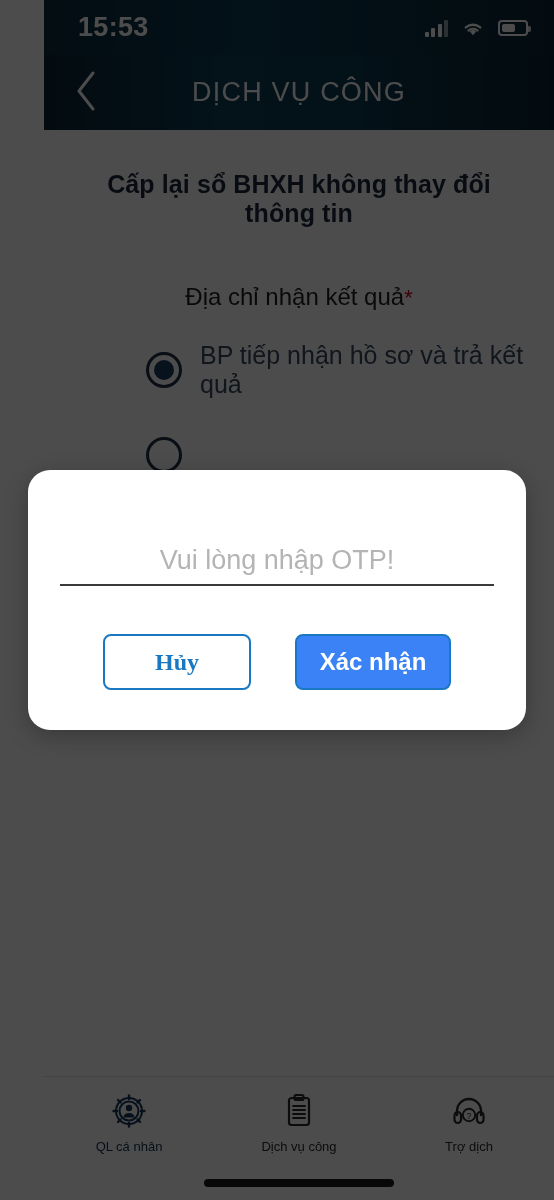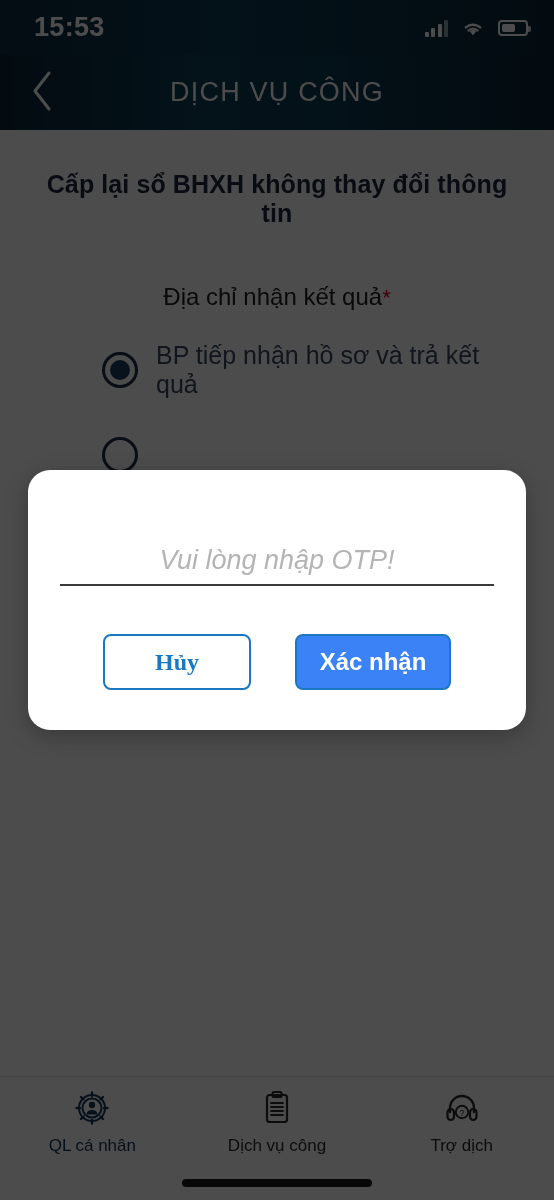--- a/index.html
+++ b/index.html
@@ -14,20 +14,21 @@
     width:554px; height:1200px;
     background:#ffffff;
     overflow:hidden;
   }
 
   
   #app {
     position:absolute; inset:0;
     display:flex; flex-direction:column;
     background:#ffffff;
+    padding-left:44px;
   }
 
   
   .statusbar {
     height:55px;
     background:linear-gradient(90deg,#0b2c3f 0%,#0d3a52 40%,#0c3347 70%,#0a2636 100%);
     display:flex; align-items:center; justify-content:space-between;
     padding:0 26px 0 34px;
     flex:0 0 auto;
   }
@@ -121,21 +122,21 @@
   .bottomnav {
     flex:0 0 auto;
     height:90px;
     background:#ffffff;
     border-top:1px solid #e2e2e2;
     display:flex; align-items:center;
   }
   .navitem {
     flex:1; display:flex; flex-direction:column; align-items:center; gap:7px;
   }
-  .navitem .lbl { font-size:17px; color:#2b2b2b; }
+  .navitem .lbl { font-size:13px; color:#2b2b2b; }
   .navitem.active .lbl { color:#16324f; }
   .navicon { height:42px; display:flex; align-items:center; justify-content:center; }
 
   .homebar-wrap { flex:0 0 auto; height:34px; background:#ffffff;
     display:flex; align-items:center; justify-content:center; }
   .homebar { width:190px; height:8px; border-radius:4px; background:#1d1d1d; }
 
   
   #scrim {
     position:absolute; inset:0;
@@ -156,21 +157,21 @@
   .otp-input-wrap {
     margin-top:68px;
     width:434px;
     display:flex; flex-direction:column; align-items:stretch;
   }
   .otp-input {
     border:none; outline:none; background:transparent;
     width:100%; height:44px;
     text-align:center;
     font-family:"Liberation Sans", sans-serif;
-    font-size:27px; color:#a21caf;font-style:italic;
+    font-size:27px; color:#a21caf;
   }
   .otp-input::placeholder { color:#b4b4b4; }
   .otp-underline { height:2px; background:#3a3a3a; width:100%; margin-top:2px; }
 
   .otp-actions {
     margin-top:48px;
     width:100%;
     display:flex; justify-content:center; gap:44px;
   }
   .btn {

